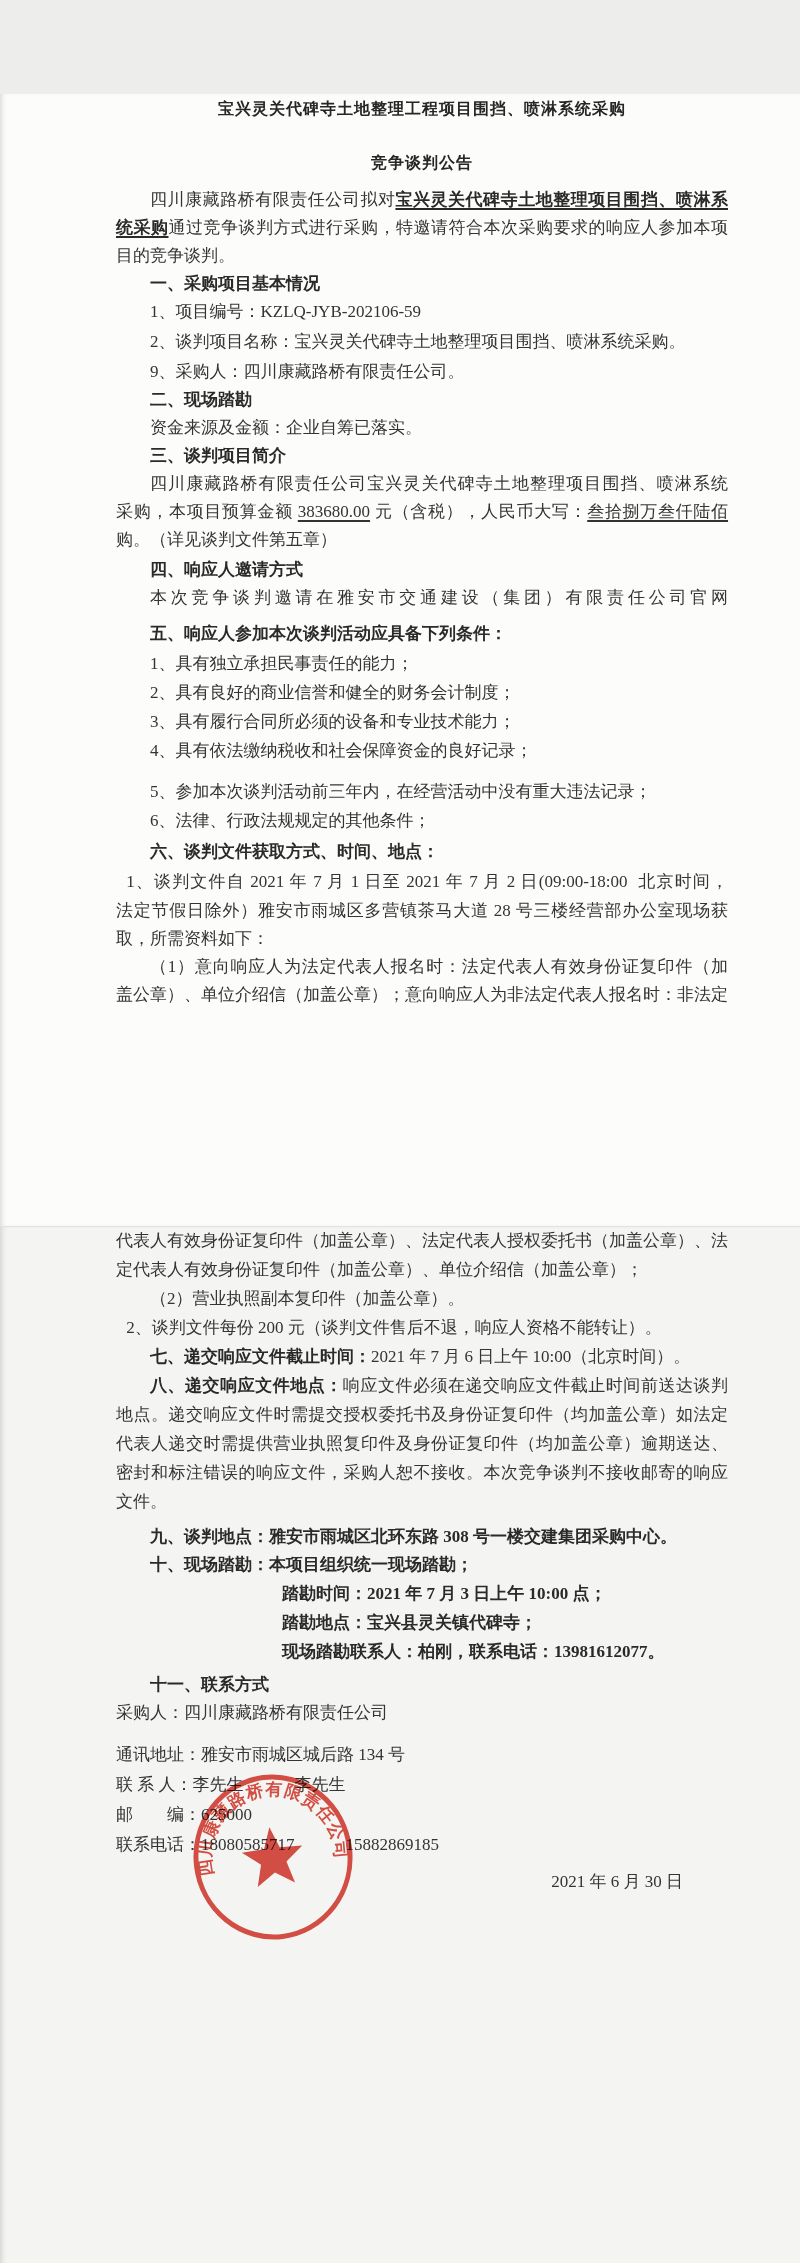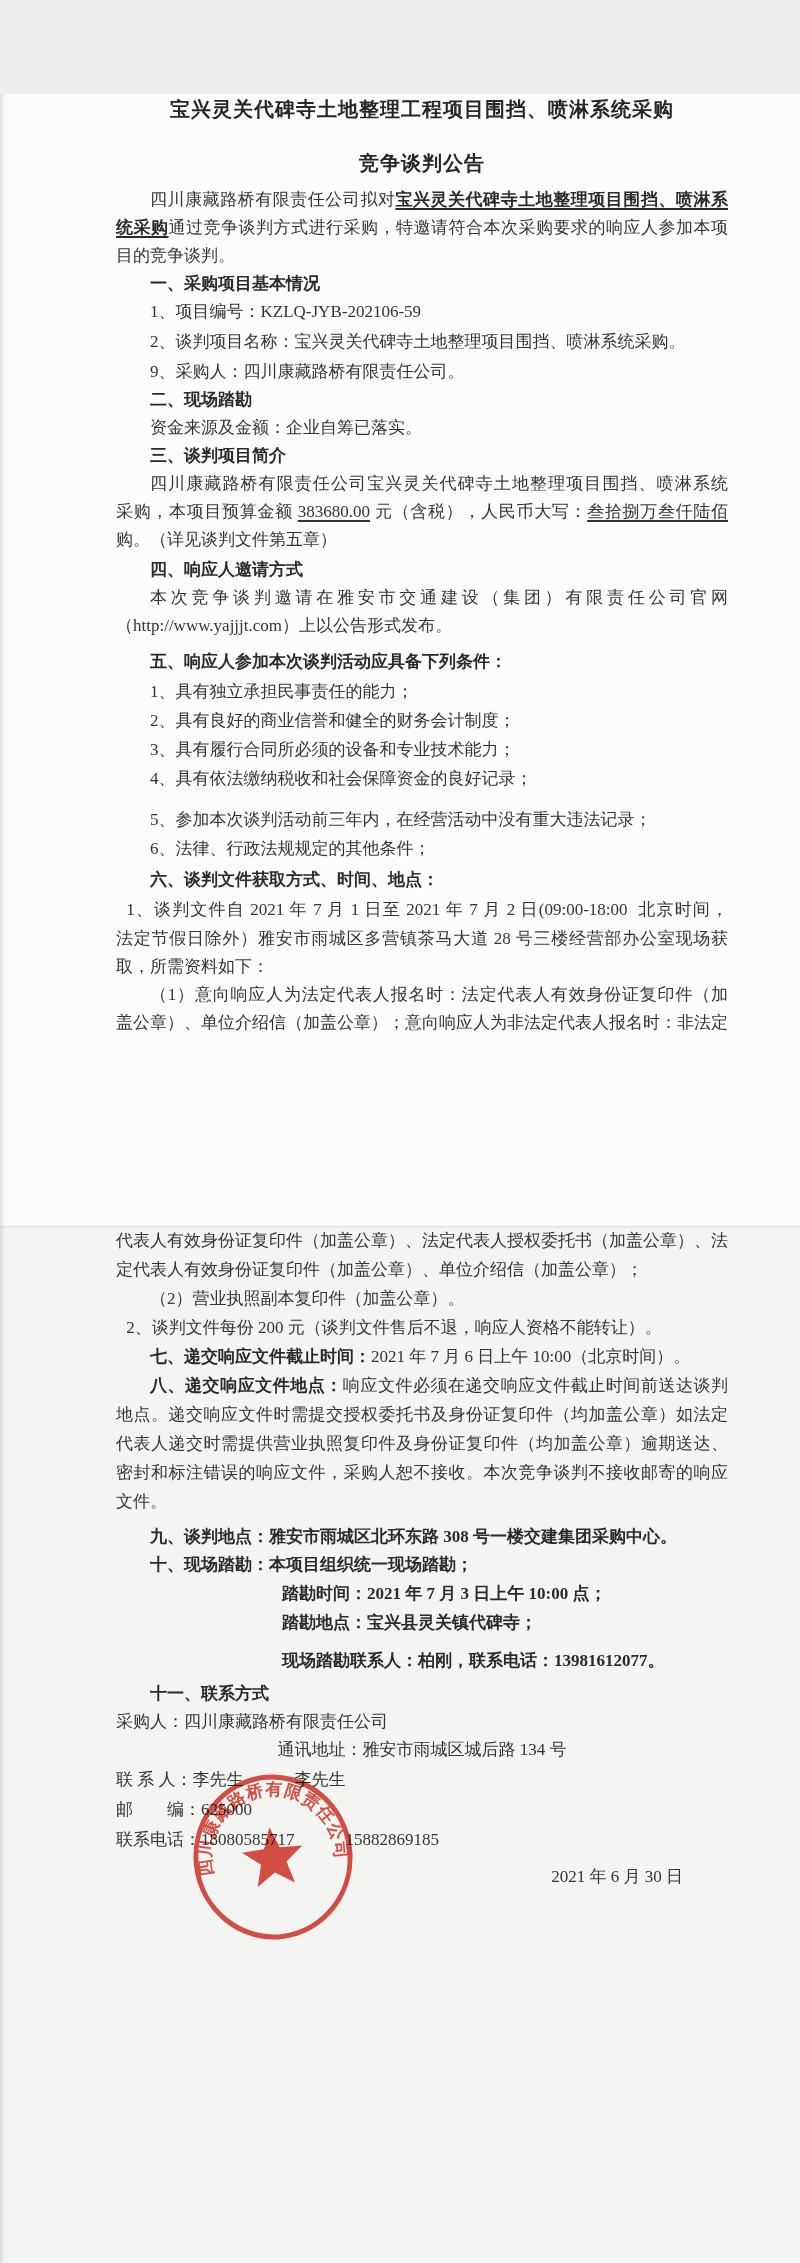--- a/index.html
+++ b/index.html
@@ -2,21 +2,21 @@
 <html><head>
 <meta charset="utf-8">
 <style>
   html,body{margin:0;padding:0;background:#ededeb;}
   .doc{width:800px;margin:0 auto;font-family:"Liberation Serif","DejaVu Serif",serif;color:#343434;}
   .page{position:relative;width:800px;box-sizing:border-box;padding:0 72px 0 116px;
         box-shadow:inset 5px 0 7px -5px rgba(0,0,0,.22);}
   .page1{height:1132px;background:#fcfcfb;}
   .page2{height:1131px;background:#f4f4f2;border-top:1px solid #e2e2df;}
   .line{font-size:17px;line-height:28px;white-space:pre-wrap;}
-  .title{ text-align:center;font-weight:bold;font-size:20px;line-height:30px;color:#262626;letter-spacing:1px;}
+  .title{ text-align:center;font-weight:bold;font-size:16px;line-height:30px;color:#262626;letter-spacing:1px;}
   .heading{font-weight:bold;color:#2a2a2a;}
   .ind2{text-indent:2em;}
   .ind1{text-indent:.6em;}
   .sub{text-indent:166px;}
   .right{text-align:right;padding-right:45px;}
   .j{text-align:justify;text-align-last:justify;}
   .b{font-weight:bold;color:#2a2a2a;}
   .u{text-decoration:underline;text-underline-offset:3px;text-decoration-thickness:1.5px;}
   .seal{position:absolute;left:191px;top:546px;width:164px;height:168px;
         opacity:.88;mix-blend-mode:multiply;transform:rotate(-7deg);pointer-events:none;}
@@ -38,21 +38,20 @@
         <div class="line ind2" style="margin-top: 2px;"><span>2、谈判项目名称：宝兴灵关代碑寺土地整理项目围挡、喷淋系统采购。</span></div>
         <div class="line ind2" style="margin-top: 2px;"><span>9、采购人：四川康藏路桥有限责任公司。</span></div>
         <div class="line heading ind2"><span>二、现场踏勘</span></div>
         <div class="line ind2"><span>资金来源及金额：企业自筹已落实。</span></div>
         <div class="line heading ind2"><span>三、谈判项目简介</span></div>
         <div class="line ind2 j"><span>四川康藏路桥有限责任公司宝兴灵关代碑寺土地整理项目围挡、喷淋系统</span></div>
         <div class="line j"><span>采购，本项目预算金额 </span><span class="u">383680.00</span><span> 元（含税），人民币大写：</span><span class="u">叁拾捌万叁仟陆佰</span></div>
         <div class="line"><span>购。（详见谈判文件第五章）</span></div>
         <div class="line heading ind2" style="margin-top: 2px;"><span>四、响应人邀请方式</span></div>
         <div class="line ind2 j"><span>本次竞争谈判邀请在雅安市交通建设（集团）有限责任公司官网</span></div>
-        <div class="line"><span>（http://www.yajjjt.com）上以公告形式发布。</span></div>
         <div class="line heading ind2" style="margin-top: 8px;"><span>五、响应人参加本次谈判活动应具备下列条件：</span></div>
         <div class="line ind2" style="margin-top: 2px;"><span>1、具有独立承担民事责任的能力；</span></div>
         <div class="line ind2" style="margin-top: 1px;"><span>2、具有良好的商业信誉和健全的财务会计制度；</span></div>
         <div class="line ind2" style="margin-top: 1px;"><span>3、具有履行合同所必须的设备和专业技术能力；</span></div>
         <div class="line ind2" style="margin-top: 1px;"><span>4、具有依法缴纳税收和社会保障资金的良好记录；</span></div>
         <div class="line ind2" style="margin-top: 13px;"><span>5、参加本次谈判活动前三年内，在经营活动中没有重大违法记录；</span></div>
         <div class="line ind2" style="margin-top: 1px;"><span>6、法律、行政法规规定的其他条件；</span></div>
         <div class="line heading ind2" style="margin-top: 3px;"><span>六、谈判文件获取方式、时间、地点：</span></div>
         <div class="line ind1 j" style="margin-top: 2px;"><span>1、谈判文件自 2021 年 7 月 1 日至 2021 年 7 月 2 日(09:00-18:00  北京时间，</span></div>
         <div class="line j" style="margin-top: 1px;"><span>法定节假日除外）雅安市雨城区多营镇茶马大道 28 号三楼经营部办公室现场获</span></div>
@@ -70,24 +69,24 @@
         <div class="line ind2" style="margin-top: 1px;"><span class="b">七、递交响应文件截止时间：</span><span>2021 年 7 月 6 日上午 10:00（北京时间）。</span></div>
         <div class="line ind2 j" style="margin-top: 1px;"><span class="b">八、递交响应文件地点：</span><span>响应文件必须在递交响应文件截止时间前送达谈判</span></div>
         <div class="line j" style="margin-top: 1px;"><span>地点。递交响应文件时需提交授权委托书及身份证复印件（均加盖公章）如法定</span></div>
         <div class="line j" style="margin-top: 1px;"><span>代表人递交时需提供营业执照复印件及身份证复印件（均加盖公章）逾期送达、</span></div>
         <div class="line j" style="margin-top: 1px;"><span>密封和标注错误的响应文件，采购人恕不接收。本次竞争谈判不接收邮寄的响应</span></div>
         <div class="line" style="margin-top: 1px;"><span>文件。</span></div>
         <div class="line ind2" style="margin-top: 7px;"><span class="b">九、谈判地点：雅安市雨城区北环东路 308 号一楼交建集团采购中心。</span></div>
         <div class="line ind2"><span class="b">十、现场踏勘：本项目组织统一现场踏勘；</span></div>
         <div class="line sub" style="margin-top: 1px;"><span class="b">踏勘时间：2021 年 7 月 3 日上午 10:00 点；</span></div>
         <div class="line sub" style="margin-top: 1px;"><span class="b">踏勘地点：宝兴县灵关镇代碑寺；</span></div>
-        <div class="line sub" style="margin-top: 10px;"><span class="b">现场踏勘联系人：柏刚，联系电话：13981612077。</span></div>
+        <div class="line sub" style="margin-top: 1px;"><span class="b">现场踏勘联系人：柏刚，联系电话：13981612077。</span></div>
         <div class="line heading ind2" style="margin-top: 5px;"><span>十一、联系方式</span></div>
         <div class="line"><span>采购人：四川康藏路桥有限责任公司</span></div>
-        <div class="line" style="margin-top: 0; text-align: center;"><span>通讯地址：雅安市雨城区城后路 134 号</span></div>
+        <div class="line" style="margin-top: 14px;"><span>通讯地址：雅安市雨城区城后路 134 号</span></div>
         <div class="line" style="margin-top: 2px;"><span>联 系 人：李先生　　　李先生</span></div>
         <div class="line" style="margin-top: 2px;"><span>邮　　编：625000</span></div>
         <div class="line" style="margin-top: 2px;"><span>联系电话：18080585717　　　15882869185</span></div>
         <div class="line right" style="margin-top: 9px;"><span>2021 年 6 月 30 日</span></div>
       </div>
     <svg class="seal" viewBox="0 0 164 168" aria-hidden="true">
       <ellipse cx="82" cy="84" rx="77" ry="80" fill="none" stroke="#d8382c" stroke-width="5"></ellipse>
       <path fill="#d8382c" d="M82 54 L89.9 75.1 L112.4 76.1 L94.8 90.2 L100.8 111.9 L82 99.5 L63.2 111.9 L69.2 90.2 L51.6 76.1 L74.1 75.1 Z"></path>
       <path id="sealArc" d="M22.1 100 A62 62 0 1 1 141.9 100" fill="none"></path>
       <text font-size="17" fill="#d8382c" letter-spacing="1">

